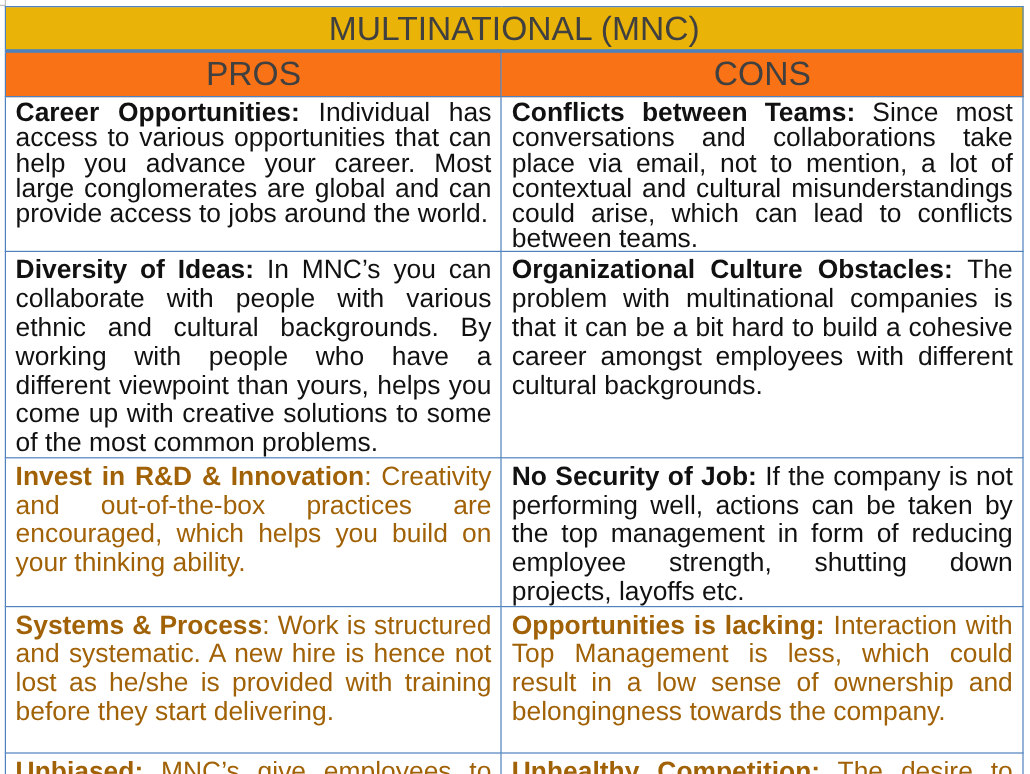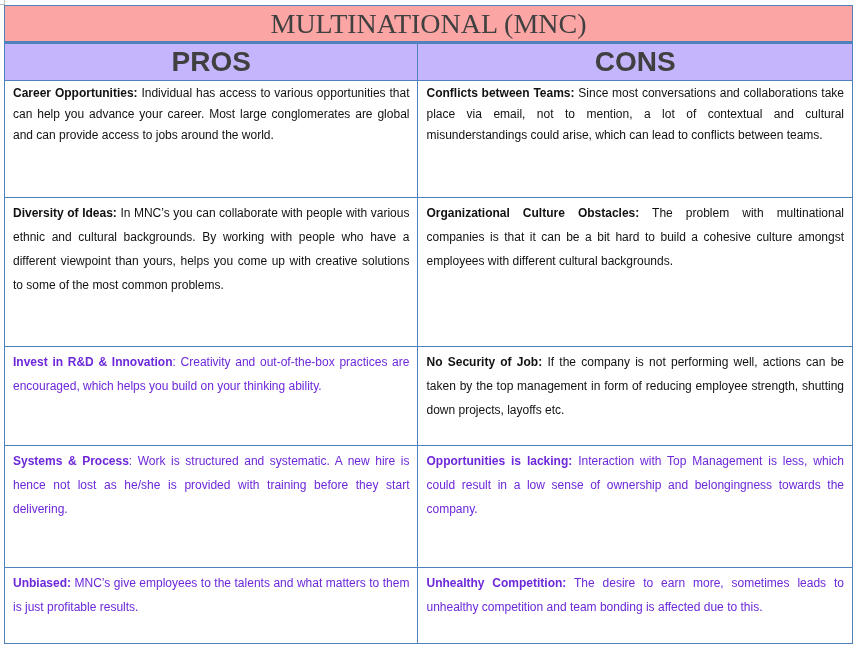--- a/index.html
+++ b/index.html
@@ -36,43 +36,42 @@
     }
     .title-cell {
       height: 35px;
       text-align: center;
       vertical-align: middle !important;
       font-weight: normal;
       font-size: 28px;
       color: #404040;
       line-height: 35px;
       border-bottom: 3px solid #4f81bd !important;
-      background: #fca5a5;
-      font-family: Liberation Serif, serif;
+      background: #eab308;
     }
     .head-cell {
       height: 36px;
-      background: #c4b5fd;
+      background: #f97316;
       text-align: center;
       vertical-align: middle !important;
-      font-weight: bold;
+      font-weight: normal;
       font-size: 28px;
       color: #404040;
       line-height: 36px;
     }
     .col-pros { width: 413px; }
     .col-cons { width: 434px; }
     .body-cell {
       padding: 2px 8px 0 8px !important;
-      font-size: 12px;
+      font-size: 22px;
       line-height: 21px;
       text-align: justify;
       color: #111111;
     }
-    .body-cell.gray { color: #6d28d9; }
+    .body-cell.gray { color: #a16207; }
     .body-cell.loose { line-height: 24px; padding-top: 3px !important; margin-top: 28px; }
     .row-1 td { height: 114px; }
     .row-2 td { height: 145px; }
     .row-3 td { height: 95px; }
     .row-4 td { height: 118px; }
     .row-5 td { height: 72px; }
     .lead { font-weight: bold; }
   </style>
 </head>
 <body>
@@ -100,21 +99,21 @@
     <td class="body-cell">
       <span class="lead">Conflicts between Teams:</span><span> Since most conversations and collaborations take place via email, not to mention, a lot of contextual and cultural misunderstandings could arise, which can lead to conflicts between teams.</span>
     </td>
   </tr>
 
   <tr class="row-2">
     <td class="body-cell loose">
       <span class="lead">Diversity of Ideas:</span><span>  In MNC’s you can collaborate with people with various ethnic and cultural backgrounds. By working with people who have a different viewpoint than yours, helps you come up with creative solutions to some of the most common problems.</span>
     </td>
     <td class="body-cell loose">
-      <span class="lead">Organizational Culture Obstacles:</span><span> The problem with multinational companies is that it can be a bit hard to build a cohesive culture amongst employees with different cultural backgrounds.</span>
+      <span class="lead">Organizational Culture Obstacles:</span><span> The problem with multinational companies is that it can be a bit hard to build a cohesive career amongst employees with different cultural backgrounds.</span>
     </td>
   </tr>
 
   <tr class="row-3">
     <td class="body-cell loose gray">
       <span class="lead">Invest in R&amp;D &amp; Innovation</span><span>: Creativity and out-of-the-box practices are encouraged, which helps you build on your thinking ability.</span>
     </td>
     <td class="body-cell loose">
       <span class="lead">No Security of Job:</span><span>  If the company is not performing well, actions can be taken by the top management in form of reducing employee strength, shutting down projects, layoffs etc.</span>
     </td>

